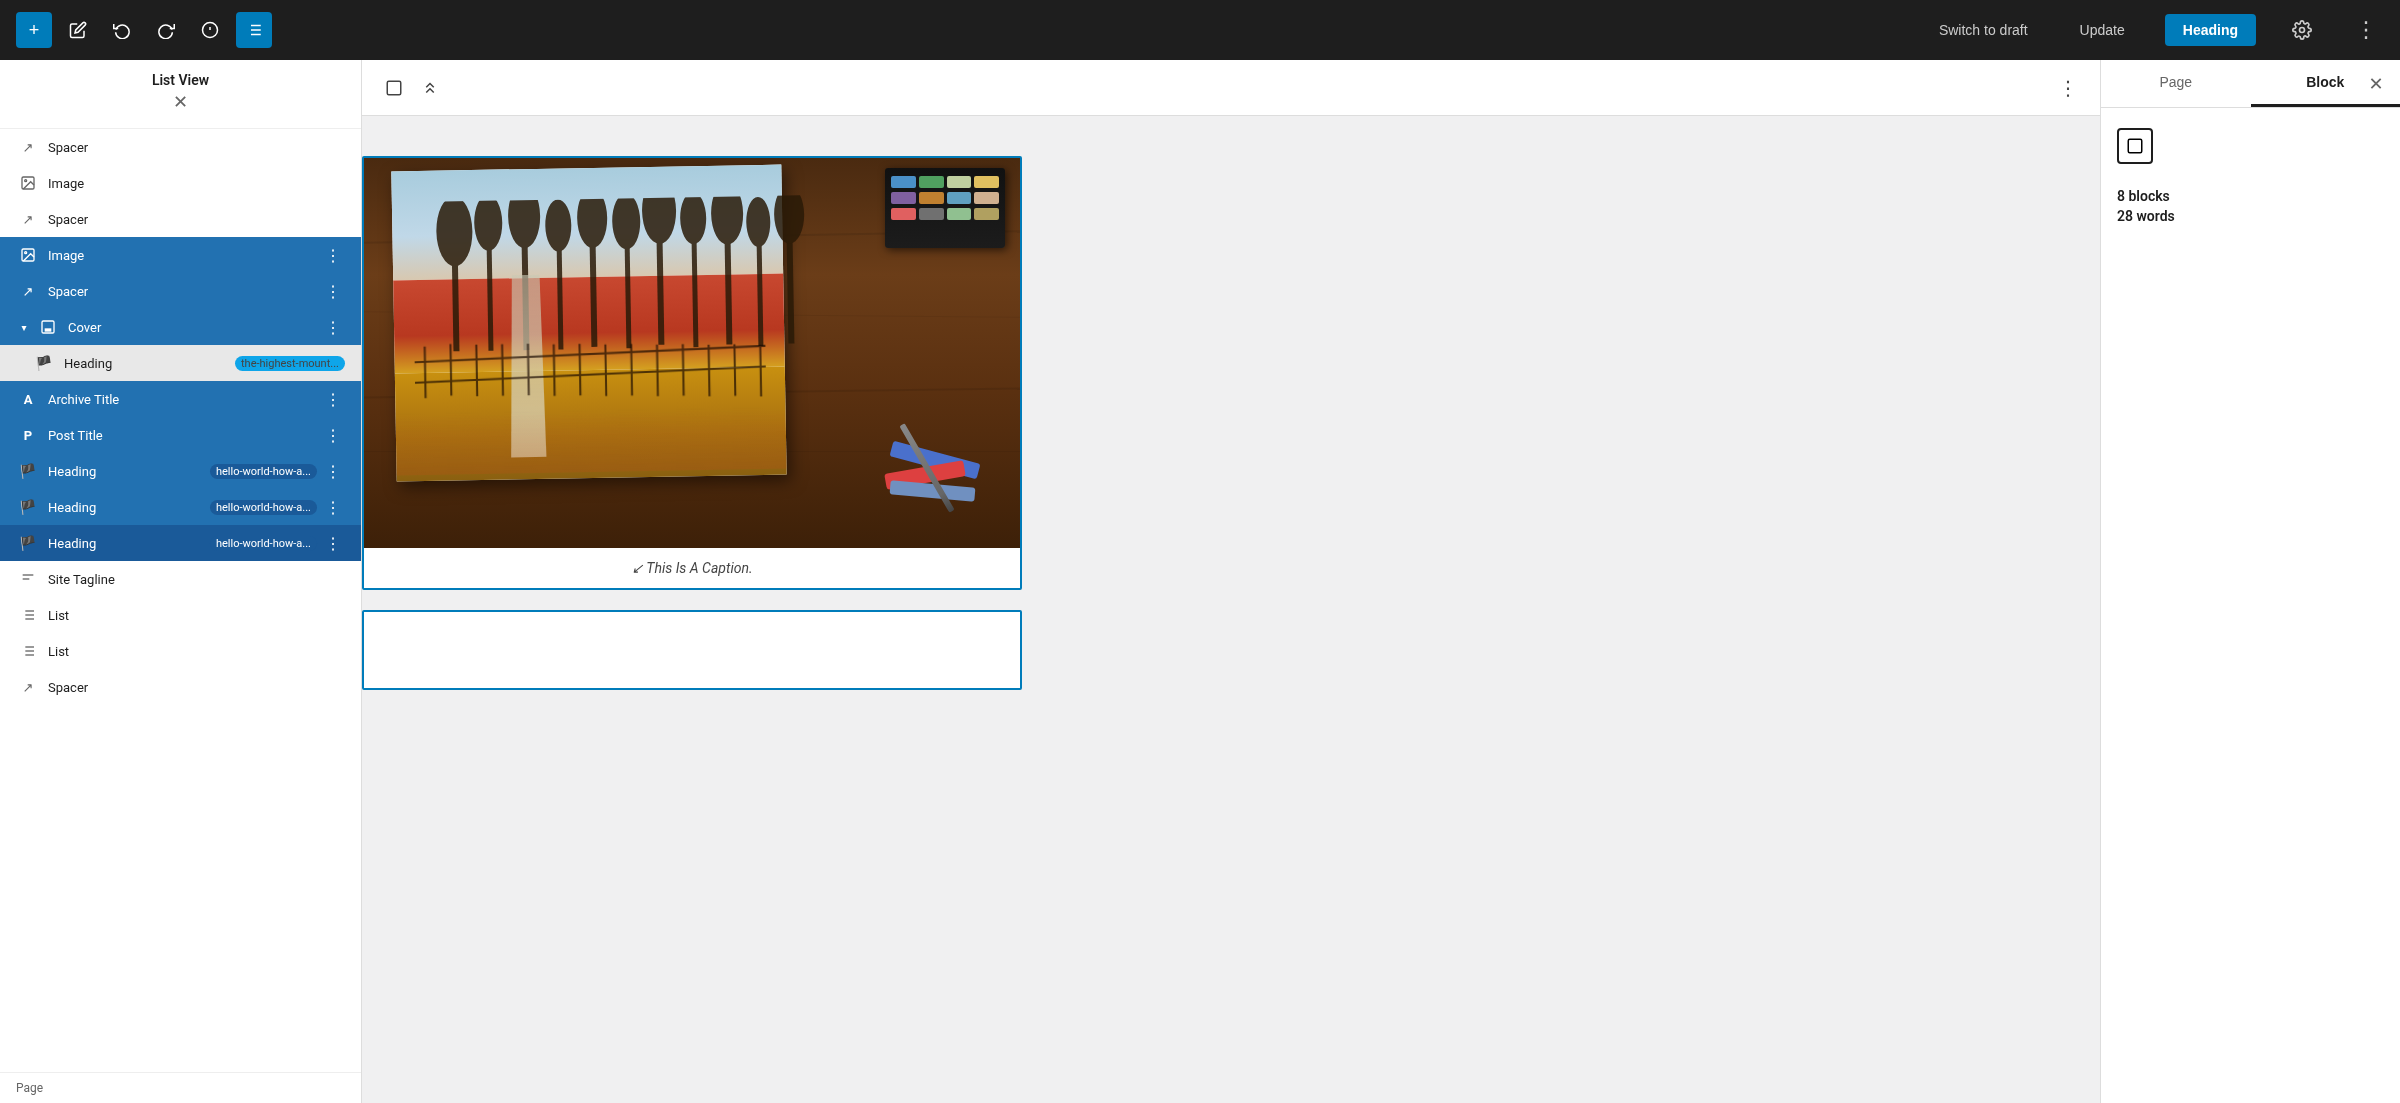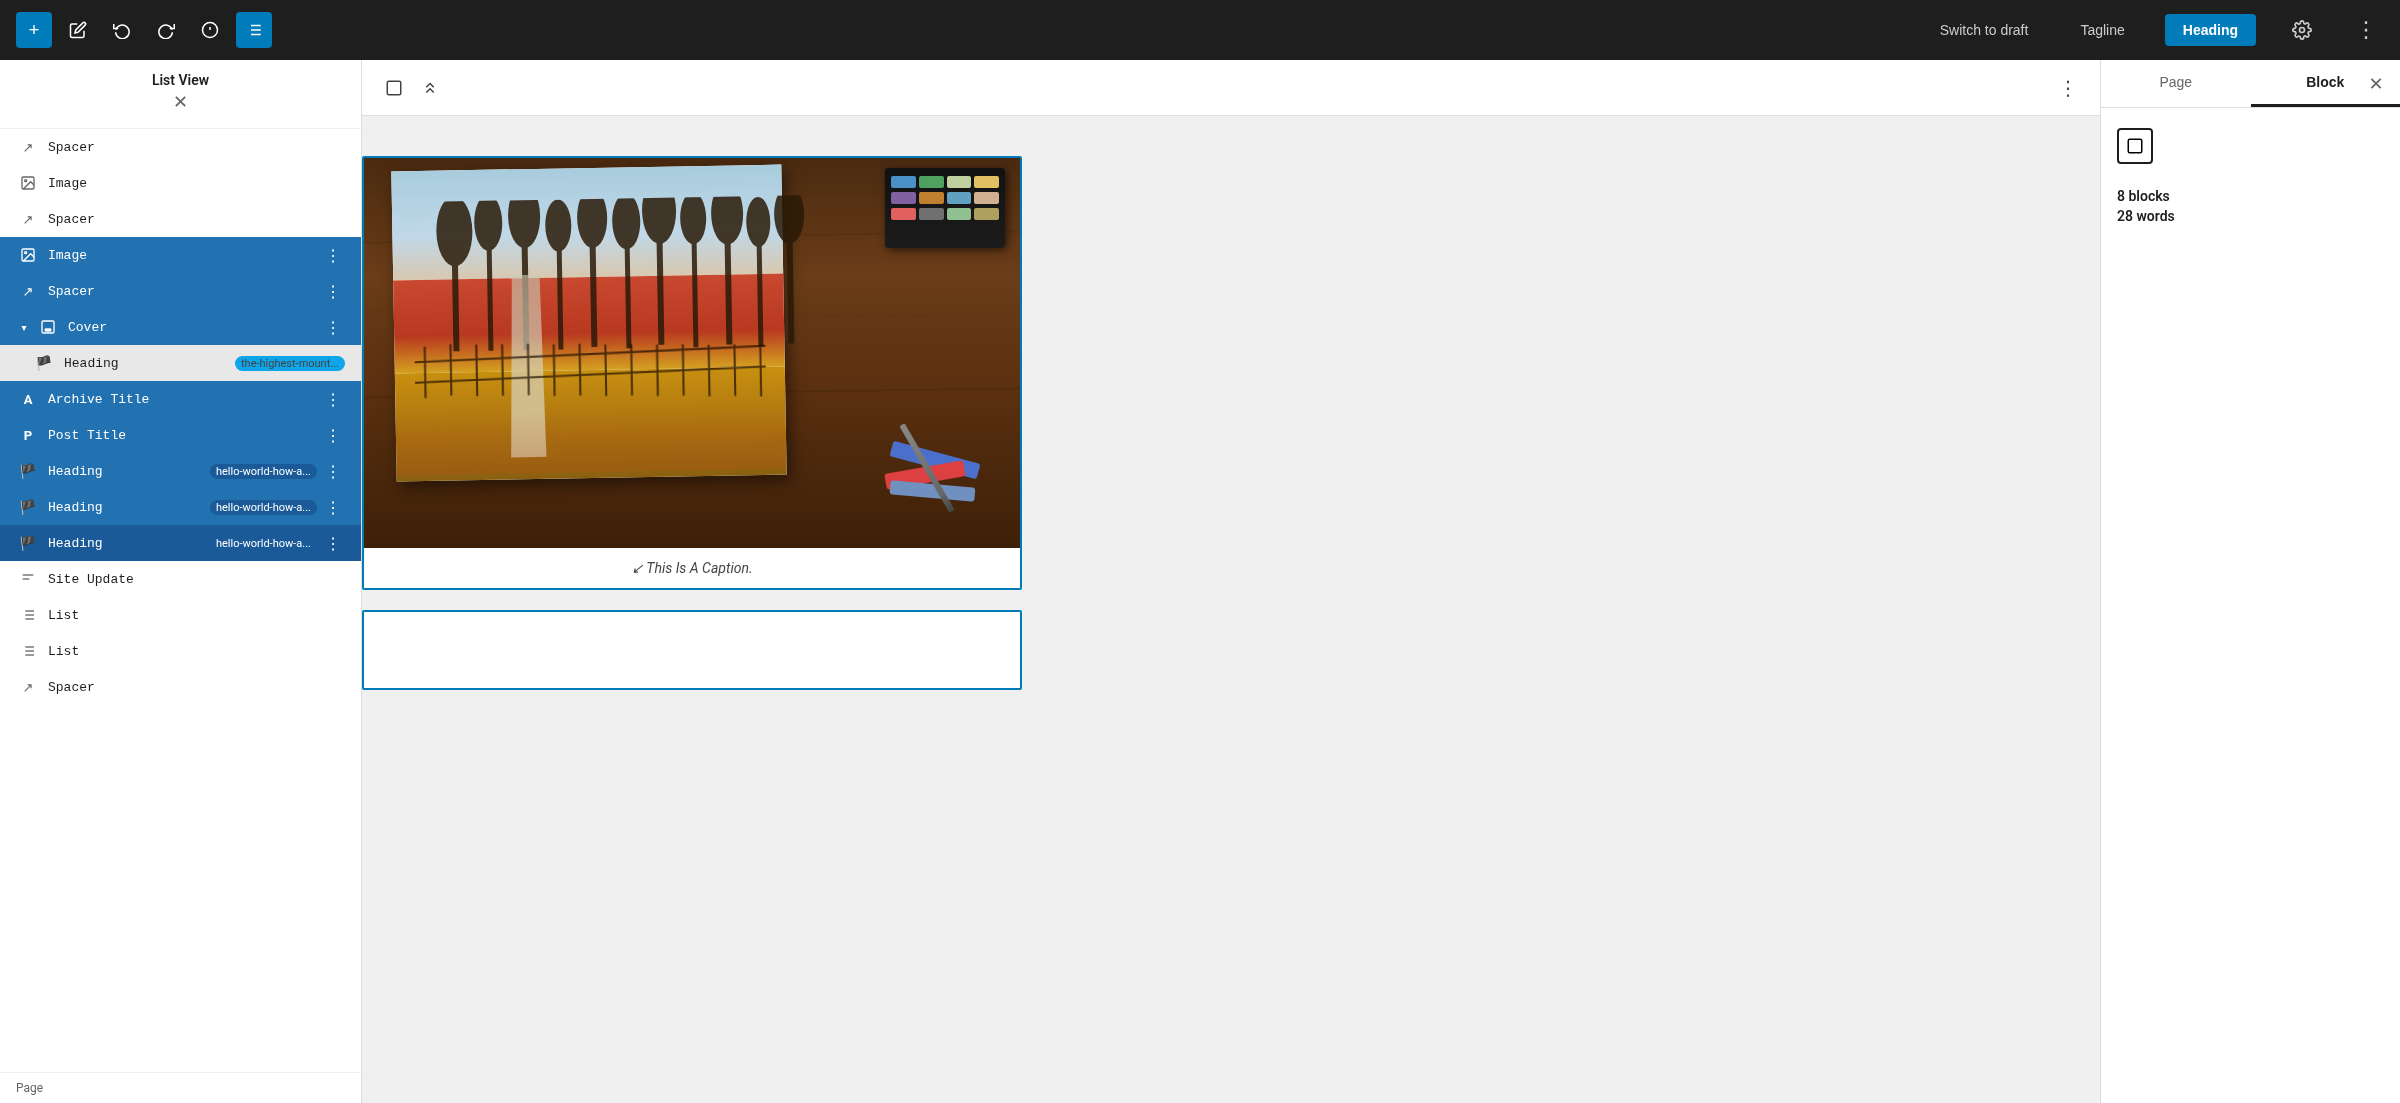--- a/index.html
+++ b/index.html
@@ -76,21 +76,21 @@
     .list-item.selected .item-more { color: #fff; }
 
     .item-icon {
       width: 24px; height: 24px; display: flex; align-items: center; justify-content: center;
       color: #666; margin-right: 8px; flex-shrink: 0; font-size: 14px;
     }
     .item-expand {
       width: 16px; height: 16px; display: flex; align-items: center; justify-content: center;
       color: #666; margin-right: 4px; flex-shrink: 0; font-size: 10px;
     }
-    .item-label { font-size: 13px; color: #1e1e1e; flex: 1; white-space: nowrap; overflow: hidden; text-overflow: ellipsis; font-family: Liberation Mono, monospace; }
+    .item-label { font-size: 13px; color: #1e1e1e; flex: 1; white-space: nowrap; overflow: hidden; text-overflow: ellipsis; }
     .item-tag {
       font-size: 11px; background: #0ea5e9; color: #444; padding: 1px 6px; border-radius: 10px;
       margin-left: 6px; max-width: 140px; overflow: hidden; text-overflow: ellipsis; white-space: nowrap;
     }
     .item-more {
       background: none; border: none; cursor: pointer; color: #666; font-size: 16px;
       width: 24px; height: 24px; display: flex; align-items: center; justify-content: center;
       border-radius: 4px; margin-left: 4px; flex-shrink: 0;
     }
     .indent-1 { padding-left: 32px; }
@@ -192,21 +192,21 @@
           <line x1="8" y1="12" x2="21" y2="12"></line>
           <line x1="8" y1="18" x2="21" y2="18"></line>
           <line x1="3" y1="6" x2="3.01" y2="6"></line>
           <line x1="3" y1="12" x2="3.01" y2="12"></line>
           <line x1="3" y1="18" x2="3.01" y2="18"></line>
         </svg>
     </button>
   </div>
   <div class="topbar-right">
     <button class="switch-draft-btn">Switch to draft</button>
-    <button class="preview-btn">Tagline</button>
+    <button class="preview-btn">Update</button>
     <button class="update-btn">Heading</button>
     <button class="settings-btn">
       <svg width="20" height="20" viewBox="0 0 24 24" fill="none" stroke="currentColor" stroke-width="2">
           <circle cx="12" cy="12" r="3"></circle>
           <path d="M19.4 15a1.65 1.65 0 0 0 .33 1.82l.06.06a2 2 0 0 1-2.83 2.83l-.06-.06a1.65 1.65 0 0 0-1.82-.33 1.65 1.65 0 0 0-1 1.51V21a2 2 0 0 1-4 0v-.09A1.65 1.65 0 0 0 9 19.4a1.65 1.65 0 0 0-1.82.33l-.06.06a2 2 0 0 1-2.83-2.83l.06-.06A1.65 1.65 0 0 0 4.68 15a1.65 1.65 0 0 0-1.51-1H3a2 2 0 0 1 0-4h.09A1.65 1.65 0 0 0 4.6 9a1.65 1.65 0 0 0-.33-1.82l-.06-.06a2 2 0 0 1 2.83-2.83l.06.06A1.65 1.65 0 0 0 9 4.68a1.65 1.65 0 0 0 1-1.51V3a2 2 0 0 1 4 0v.09a1.65 1.65 0 0 0 1 1.51 1.65 1.65 0 0 0 1.82-.33l.06-.06a2 2 0 0 1 2.83 2.83l-.06.06A1.65 1.65 0 0 0 19.4 9a1.65 1.65 0 0 0 1.51 1H21a2 2 0 0 1 0 4h-.09a1.65 1.65 0 0 0-1.51 1z"></path>
         </svg>
     </button>
     <button class="more-btn" style="font-size: 22px; color:#ccc;">⋮</button>
   </div>
 </div>
@@ -311,21 +311,21 @@
         <button class="item-more">⋮</button>
       </div>
 
       <div class="list-item">
         <span class="item-icon">
           <svg width="16" height="16" viewBox="0 0 24 24" fill="none" stroke="currentColor" stroke-width="2">
               <line x1="4" y1="6" x2="20" y2="6"></line>
               <line x1="4" y1="12" x2="14" y2="12"></line>
             </svg>
         </span>
-        <span class="item-label">Site Update</span>
+        <span class="item-label">Site Tagline</span>
       </div>
 
       <div class="list-item">
         <span class="item-icon">
           <svg width="16" height="16" viewBox="0 0 24 24" fill="none" stroke="currentColor" stroke-width="2">
               <line x1="8" y1="6" x2="21" y2="6"></line>
               <line x1="8" y1="12" x2="21" y2="12"></line>
               <line x1="8" y1="18" x2="21" y2="18"></line>
               <line x1="3" y1="6" x2="3.01" y2="6"></line>
               <line x1="3" y1="12" x2="3.01" y2="12"></line>

